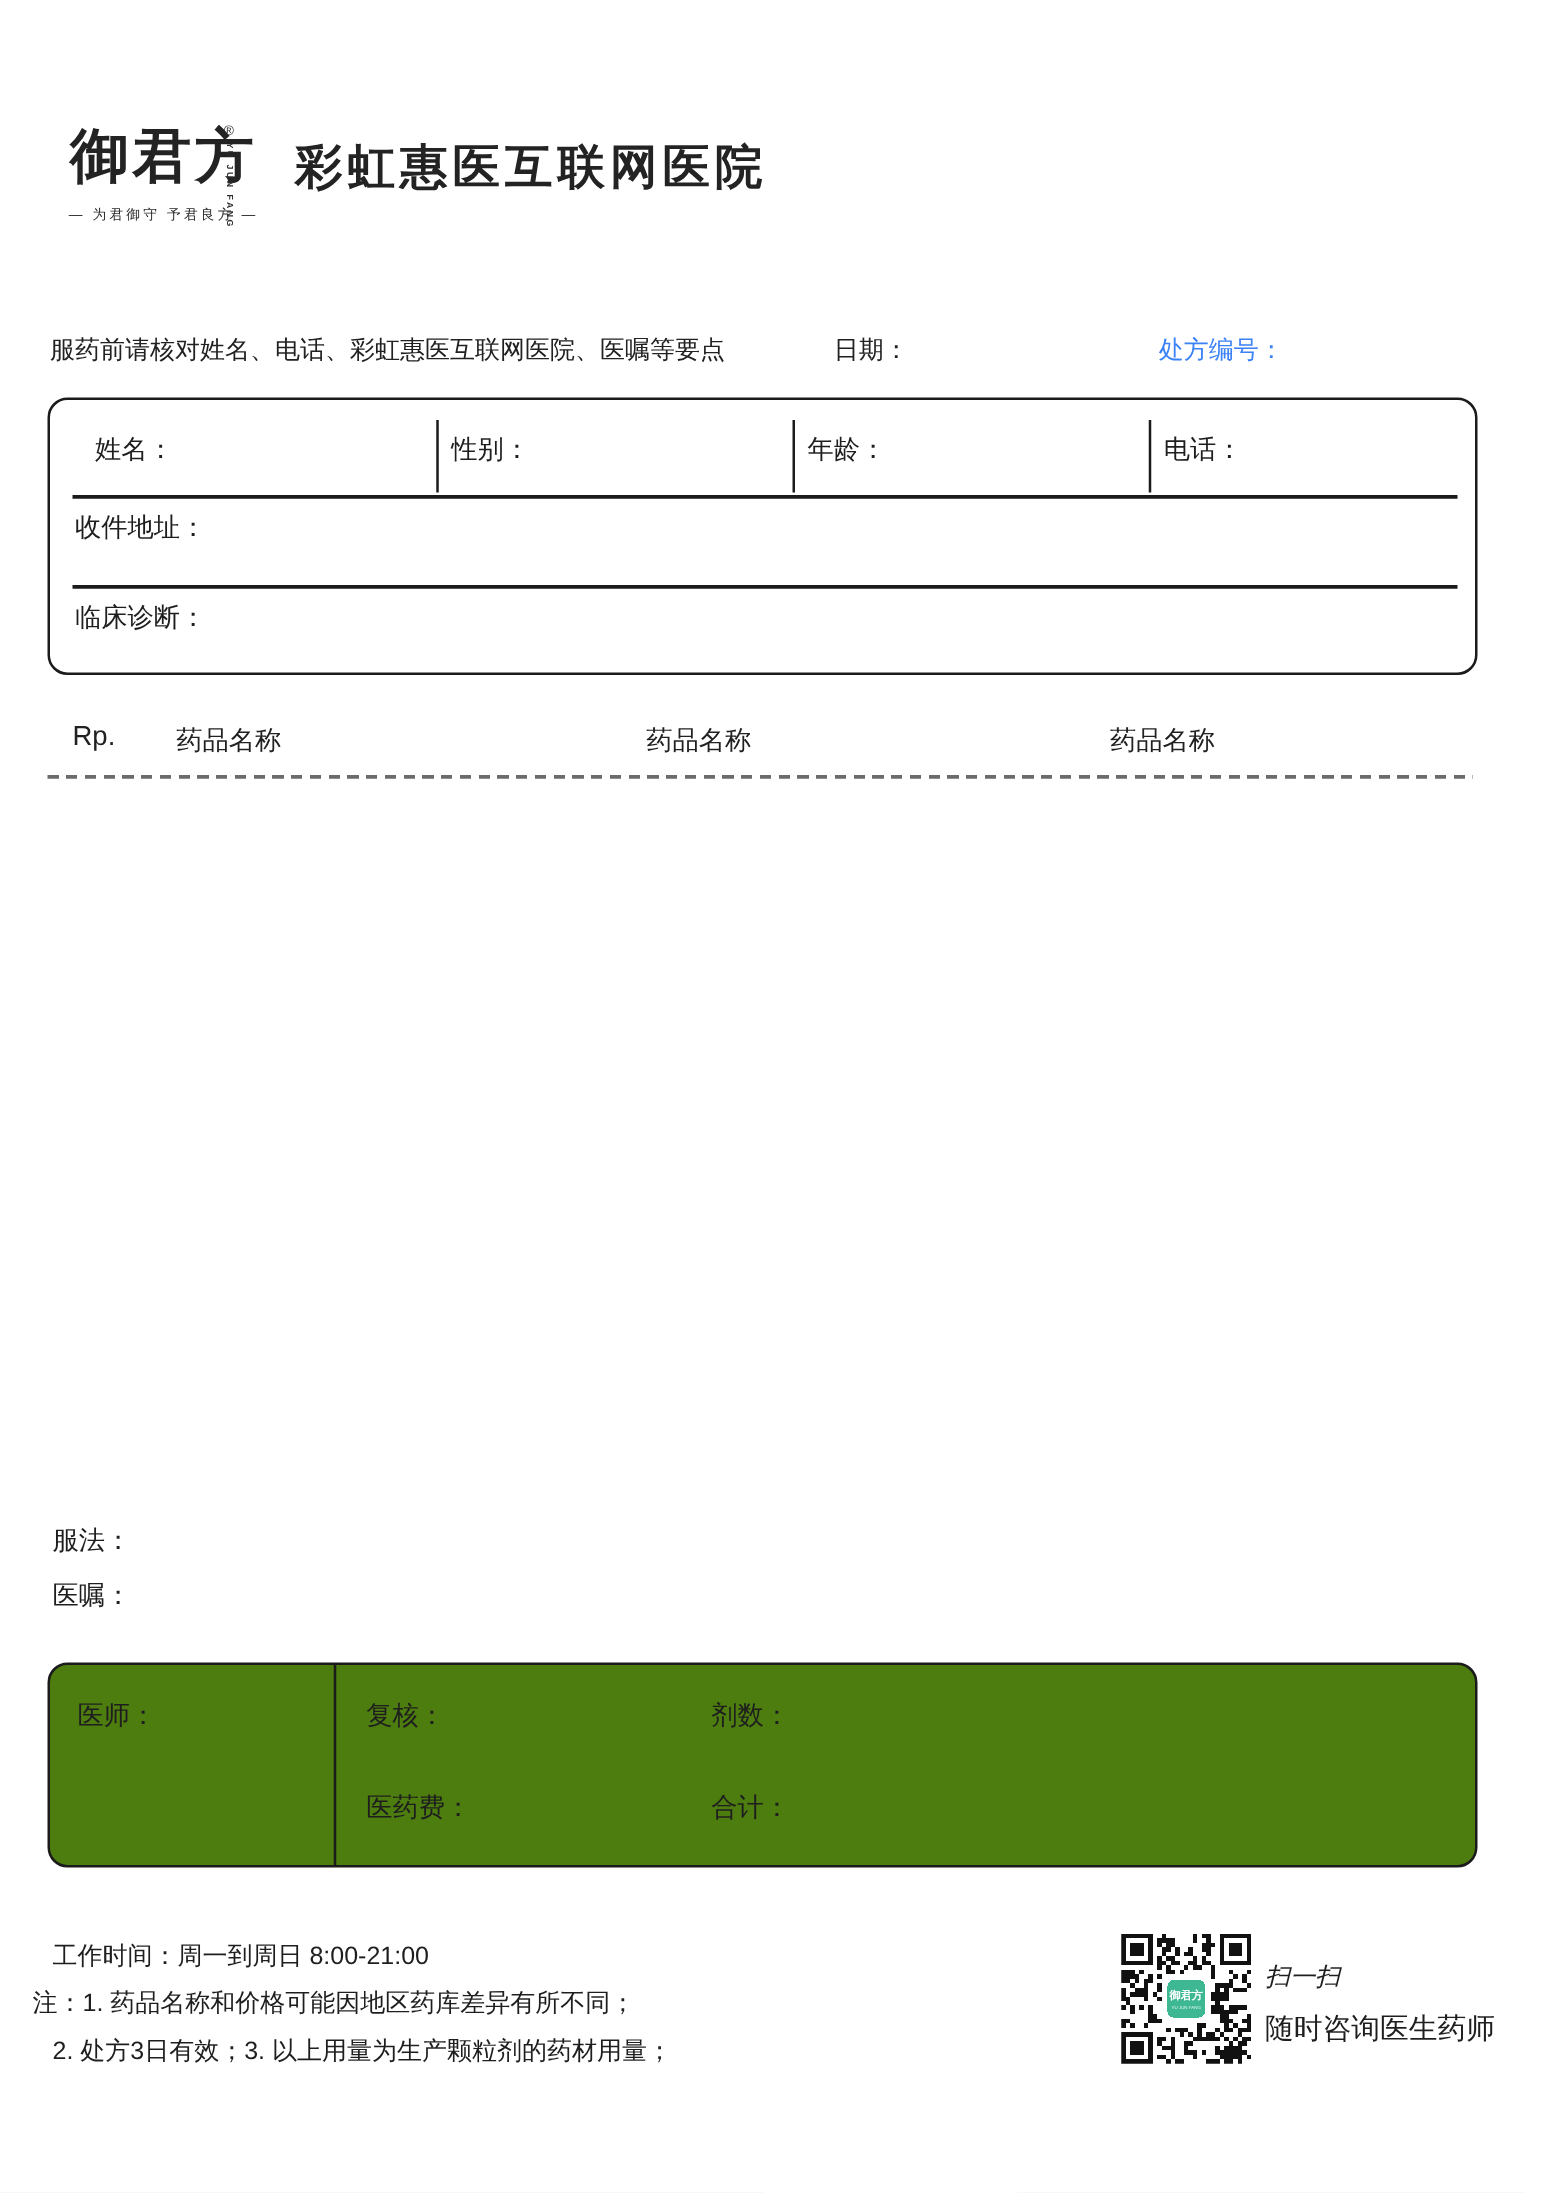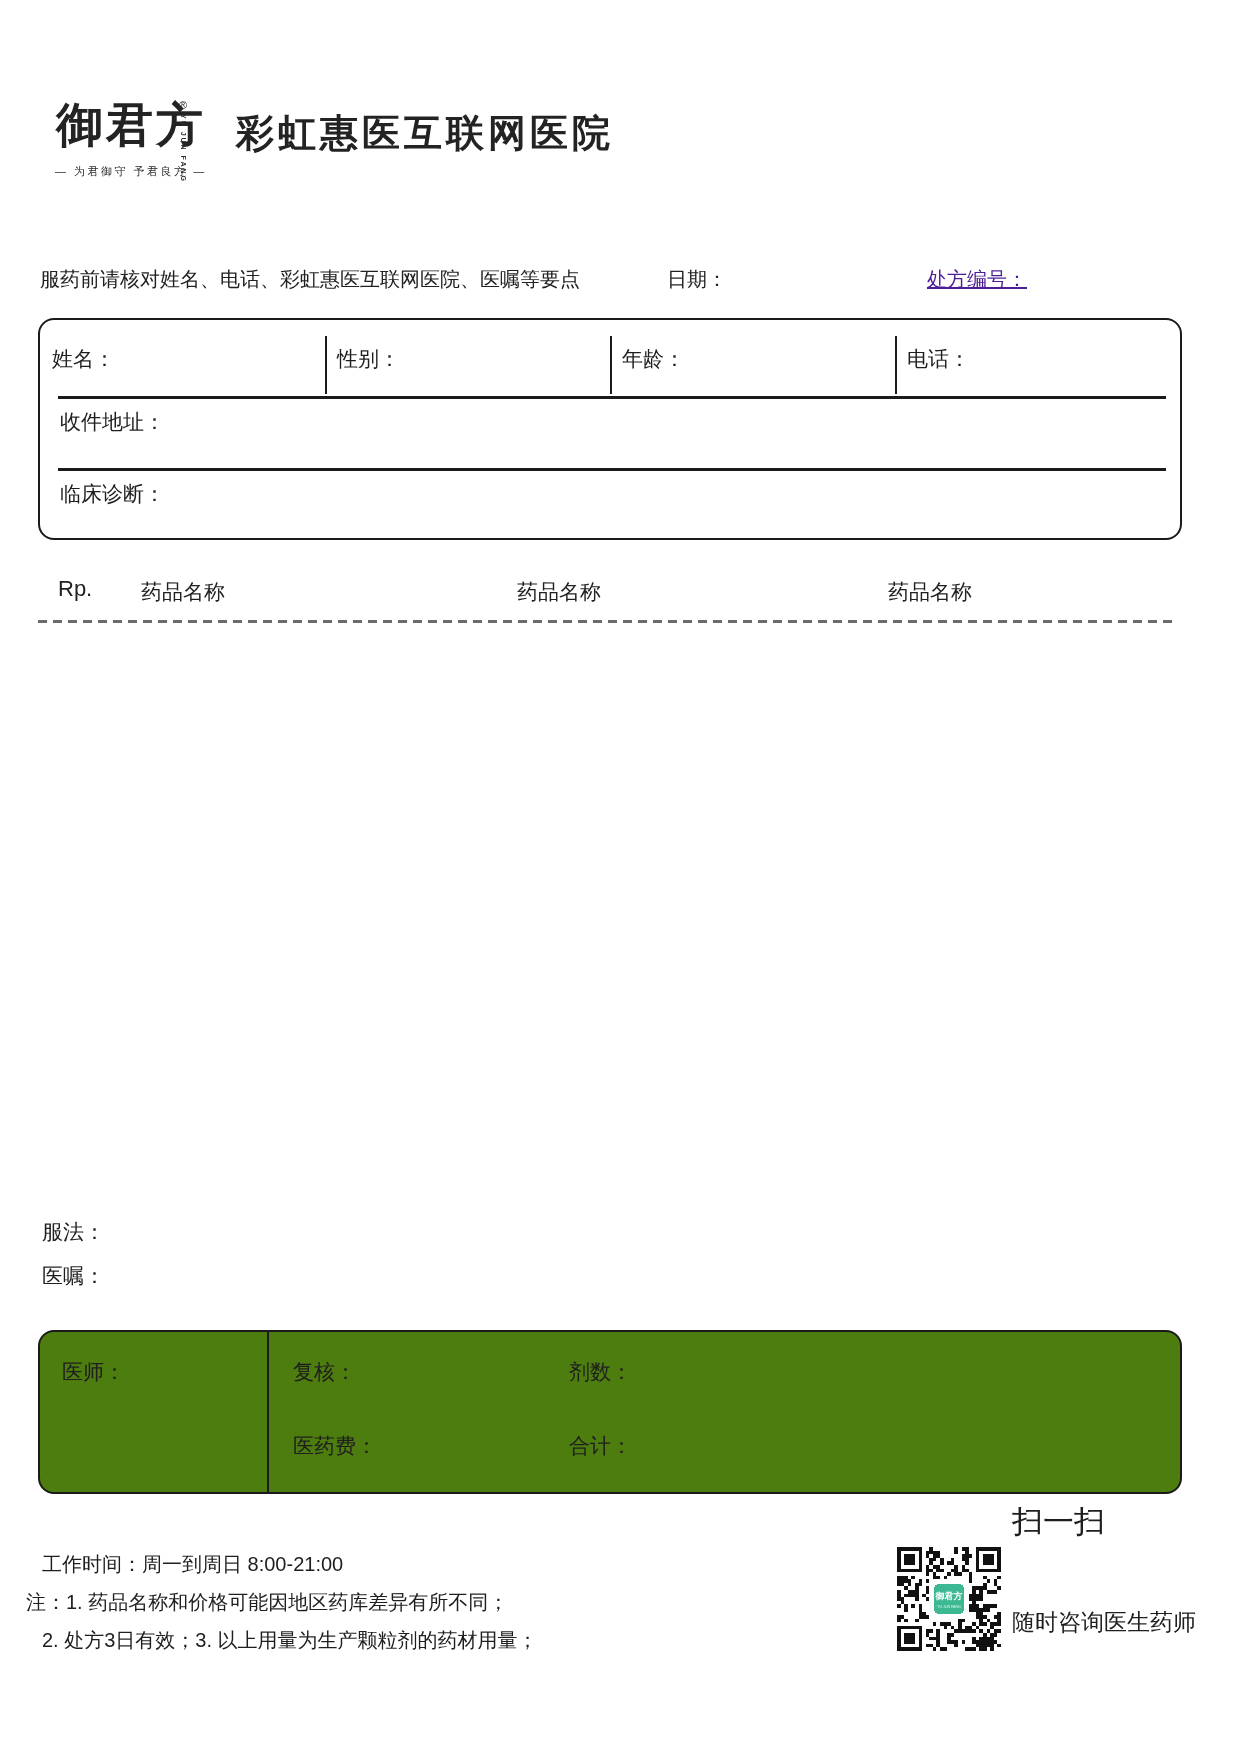--- a/index.html
+++ b/index.html
@@ -20,28 +20,28 @@
     writing-mode:vertical-rl;font-size:7px;letter-spacing:2px;color:#2c2c2c;margin-top:3px;font-weight:700;
   }
   .tagline{position:absolute;left:55px;top:164px;font-size:11px;letter-spacing:2.5px;color:#2a2a2a;white-space:nowrap;}
   .hospital-title{
     position:absolute;left:236px;top:108px;margin:0;font-size:38px;font-weight:800;
     letter-spacing:4px;color:#232323;white-space:nowrap;
   }
   
   .notice-text{position:absolute;left:40px;top:266px;font-size:20px;color:#212121;white-space:nowrap;}
   .date-label{position:absolute;left:667px;top:266px;font-size:20px;color:#212121;}
-  .rxno-label{position:absolute;left:927px;top:266px;font-size:20px;color:#4c1d95;text-decoration:underline;}
+  .rxno-label{position:absolute;left:927px;top:266px;font-size:20px;color:#3b82f6;}
   
   .patient-box{
     position:absolute;left:38px;top:318px;width:1144px;height:222px;
     border:2.5px solid #1b1b1b;border-radius:16px;box-sizing:border-box;background:#fff;
   }
   .prow1{position:absolute;top:0;left:0;right:0;height:78px;display:flex;}
-  .pcell{flex:1;position:relative;display:flex;align-items:center;padding-left:12px;font-size:21px;box-sizing:border-box;}
+  .pcell{flex:1;position:relative;display:flex;align-items:center;padding-left:12px;font-size:21px;box-sizing:border-box;margin-left:24px;}
   .pcell.vdiv::before{
     content:"";position:absolute;left:0;top:16px;bottom:4px;width:2px;background:#1b1b1b;
   }
   .hline{position:absolute;left:18px;right:14px;height:2.5px;background:#1b1b1b;}
   .hline.h1{top:76px;}
   .hline.h2{top:148px;}
   .prow-label{position:absolute;left:20px;font-size:21px;display:flex;align-items:center;height:52px;}
   .prow-label.r2{top:76px;}
   .prow-label.r3{top:148px;}
   
@@ -68,21 +68,21 @@
   .sum-label.review{left:24px;top:26px;}
   .sum-label.doses{left:300px;top:26px;}
   .sum-label.fee{left:24px;top:100px;}
   .sum-label.total{left:300px;top:100px;}
   
   .worktime{position:absolute;left:42px;top:1551px;font-size:20px;}
   .note1{position:absolute;left:26px;top:1589px;font-size:20px;}
   .note2{position:absolute;left:42px;top:1627px;font-size:20px;}
   .qr-wrap{position:absolute;left:897px;top:1547px;width:104px;height:104px;}
   .qr-wrap svg{width:104px;height:104px;display:block;}
-  .scan-label{position:absolute;left:1012px;top:1501px;font-size:31px;}
+  .scan-label{position:absolute;left:1012px;top:1568px;font-size:20px;font-style:italic;}
   .consult-label{position:absolute;left:1012px;top:1607px;font-size:23px;}
 </style>
 </head>
 <body>
 
 <div class="page">
 
   <div class="logo-text">御君方</div>
   <div class="logo-mark-col">
     <span class="reg">®</span>

